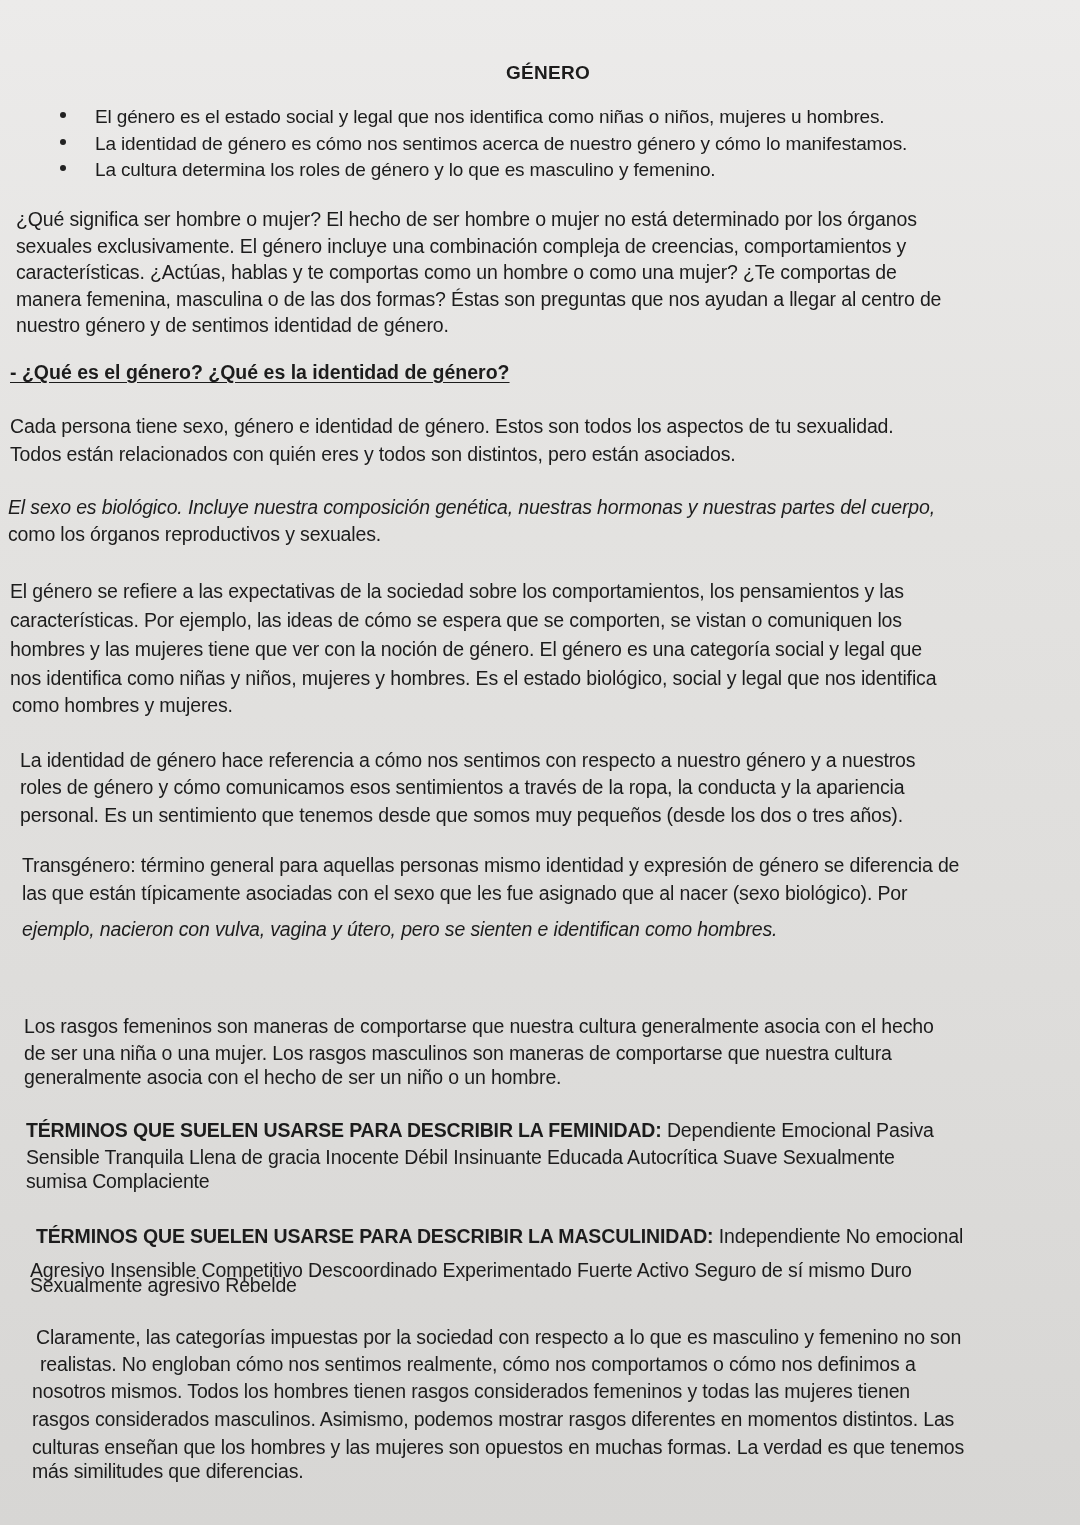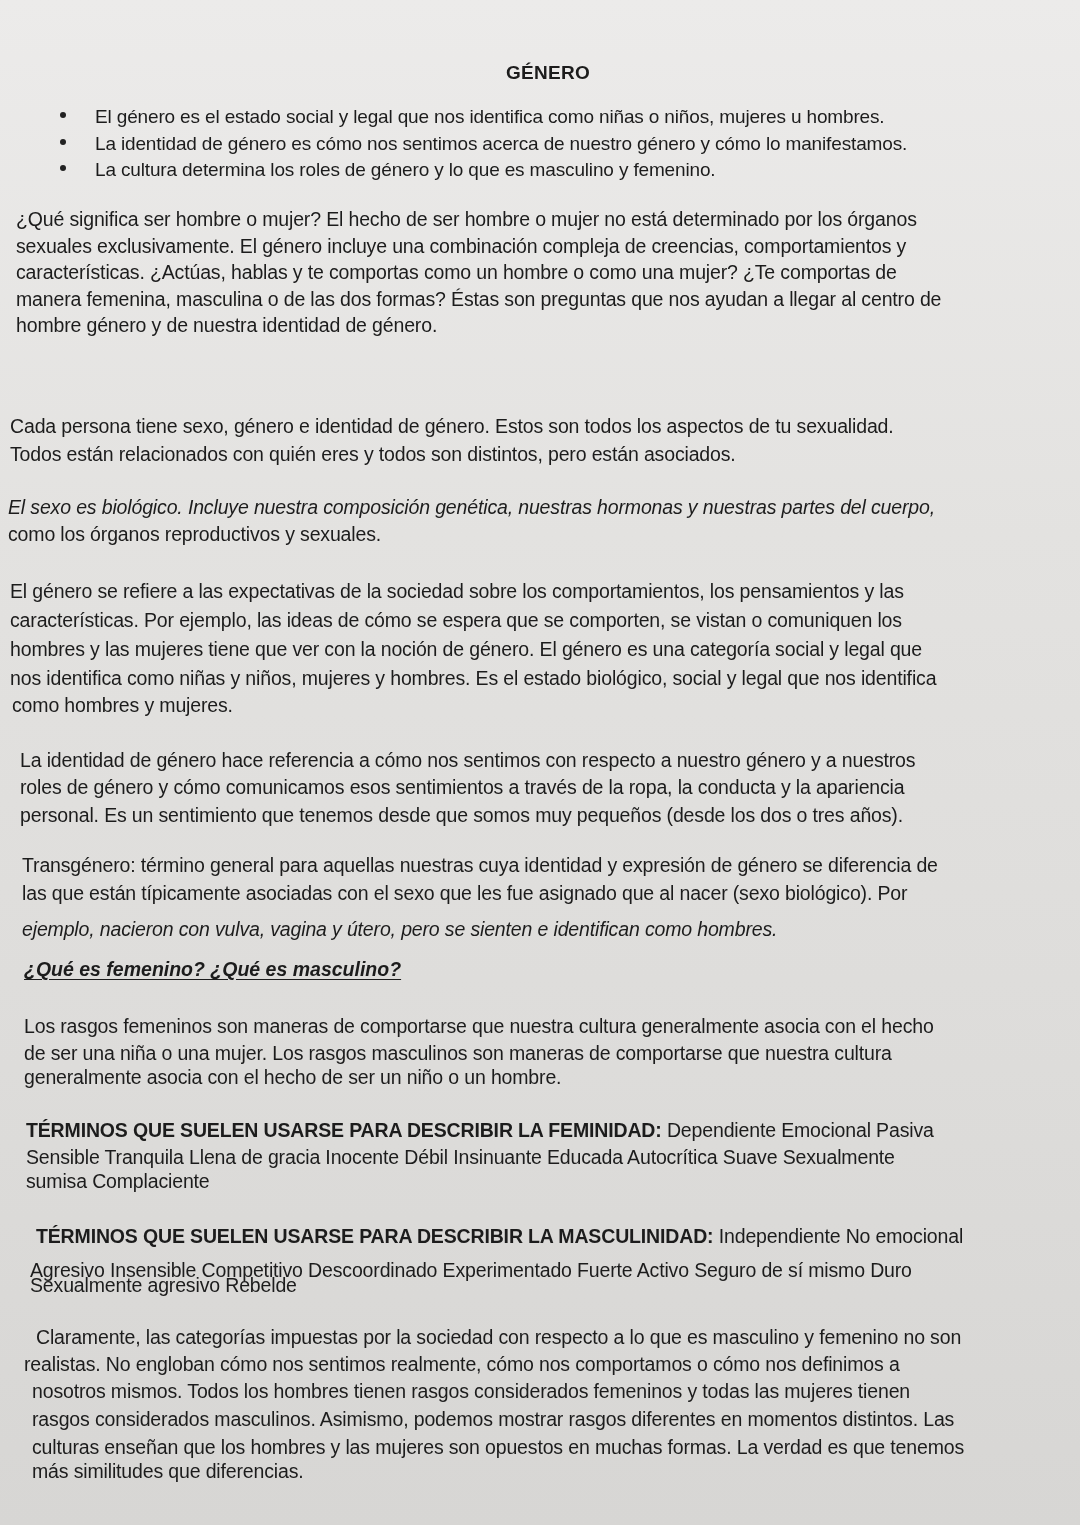--- a/index.html
+++ b/index.html
@@ -62,23 +62,24 @@
     <div class="line" style="left:95px; top:131px; font-size:19px;">La identidad de género es cómo nos sentimos acerca de nuestro género y cómo lo manifestamos.</div>
     <span class="bullet-dot" style="left:60px; top:165px;"></span>
     <div class="line" style="left:95px; top:157px; font-size:19px;">La cultura determina los roles de género y lo que es masculino y femenino.</div>
   </div>
 
   <div>
     <div class="line" style="left:16px; top:206px;">¿Qué significa ser hombre o mujer? El hecho de ser hombre o mujer no está determinado por los órganos</div>
     <div class="line" style="left:16px; top:233px;">sexuales exclusivamente. El género incluye una combinación compleja de creencias, comportamientos y</div>
     <div class="line" style="left:16px; top:259px;">características. ¿Actúas, hablas y te comportas como un hombre o como una mujer? ¿Te comportas de</div>
     <div class="line" style="left:16px; top:286px;">manera femenina, masculina o de las dos formas? Éstas son preguntas que nos ayudan a llegar al centro de</div>
-    <div class="line" style="left:16px; top:312px;">hombre género y de nuestra identidad de género.</div>
+    <div class="line" style="left:16px; top:312px;">nuestro género y de sentimos identidad de género.</div>
   </div>
 
+  <div class="heading" style="left:10px; top:361px;">- ¿Qué es el género? ¿Qué es la identidad de género?</div>
 
   <div>
     <div class="line" style="left:10px; top:413px;">Cada persona tiene sexo, género e identidad de género. Estos son todos los aspectos de tu sexualidad.</div>
     <div class="line" style="left:10px; top:441px;">Todos están relacionados con quién eres y todos son distintos, pero están asociados.</div>
   </div>
 
   <div>
     <div class="line" style="left:8px; top:494px;font-style:italic;">El sexo es biológico. Incluye nuestra composición genética, nuestras hormonas y nuestras partes del cuerpo,</div>
     <div class="line" style="left:8px; top:521px;">como los órganos reproductivos y sexuales.</div>
   </div>
@@ -91,26 +92,25 @@
     <div class="line" style="left:12px; top:692px;">como hombres y mujeres.</div>
   </div>
 
   <div>
     <div class="line" style="left:20px; top:747px;">La identidad de género hace referencia a cómo nos sentimos con respecto a nuestro género y a nuestros</div>
     <div class="line" style="left:20px; top:774px; font-style:normal;">roles de género y cómo comunicamos esos sentimientos a través de la ropa, la conducta y la apariencia</div>
     <div class="line" style="left:20px; top:802px;">personal. Es un sentimiento que tenemos desde que somos muy pequeños (desde los dos o tres años).</div>
   </div>
 
   <div>
-    <div class="line" style="left:22px; top:852px;">Transgénero: término general para aquellas nuestras cuya identidad y expresión de género se diferencia de</div>
+    <div class="line" style="left:22px; top:852px;">Transgénero: término general para aquellas personas mismo identidad y expresión de género se diferencia de</div>
     <div class="line" style="left:22px; top:880px;">las que están típicamente asociadas con el sexo que les fue asignado que al nacer (sexo biológico). Por</div>
     <div class="line" style="left:22px; top:916px;font-style:italic;">ejemplo, nacieron con vulva, vagina y útero, pero se sienten e identifican como hombres.</div>
   </div>
 
-  <div class="heading" style="left:24px; top:958px; font-style:italic;">¿Qué es femenino? ¿Qué es masculino?</div>
 
   <div>
     <div class="line" style="left:24px; top:1013px;">Los rasgos femeninos son maneras de comportarse que nuestra cultura generalmente asocia con el hecho</div>
     <div class="line" style="left:24px; top:1040px;">de ser una niña o una mujer. Los rasgos masculinos son maneras de comportarse que nuestra cultura</div>
     <div class="line" style="left:24px; top:1064px;">generalmente asocia con el hecho de ser un niño o un hombre.</div>
   </div>
 
   <div>
     <div class="line" style="left:26px; top:1117px;">
       <span class="caps">TÉRMINOS QUE SUELEN USARSE PARA DESCRIBIR LA FEMINIDAD:</span><span> Dependiente Emocional Pasiva</span>
@@ -122,20 +122,20 @@
   <div>
     <div class="line" style="left:36px; top:1223px;">
       <span class="caps">TÉRMINOS QUE SUELEN USARSE PARA DESCRIBIR LA MASCULINIDAD:</span><span> Independiente No emocional</span>
     </div>
     <div class="line" style="left:30px; top:1249px;margin-top:8px;">Agresivo Insensible Competitivo Descoordinado Experimentado Fuerte Activo Seguro de sí mismo Duro</div>
     <div class="line" style="left:30px; top:1272px;">Sexualmente agresivo Rebelde</div>
   </div>
 
   <div>
     <div class="line" style="left:36px; top:1324px;">Claramente, las categorías impuestas por la sociedad con respecto a lo que es masculino y femenino no son</div>
-    <div class="line" style="left:24px; top:1351px;text-align:right;">realistas. No engloban cómo nos sentimos realmente, cómo nos comportamos o cómo nos definimos a</div>
+    <div class="line" style="left:40px; top:1351px;text-align:right;">realistas. No engloban cómo nos sentimos realmente, cómo nos comportamos o cómo nos definimos a</div>
     <div class="line" style="left:32px; top:1378px;">nosotros mismos. Todos los hombres tienen rasgos considerados femeninos y todas las mujeres tienen</div>
     <div class="line" style="left:32px; top:1406px;">rasgos considerados masculinos. Asimismo, podemos mostrar rasgos diferentes en momentos distintos. Las</div>
     <div class="line" style="left:32px; top:1434px;">culturas enseñan que los hombres y las mujeres son opuestos en muchas formas. La verdad es que tenemos</div>
     <div class="line" style="left:32px; top:1458px;">más similitudes que diferencias.</div>
   </div>
 
 </div>
 
 </body></html>

